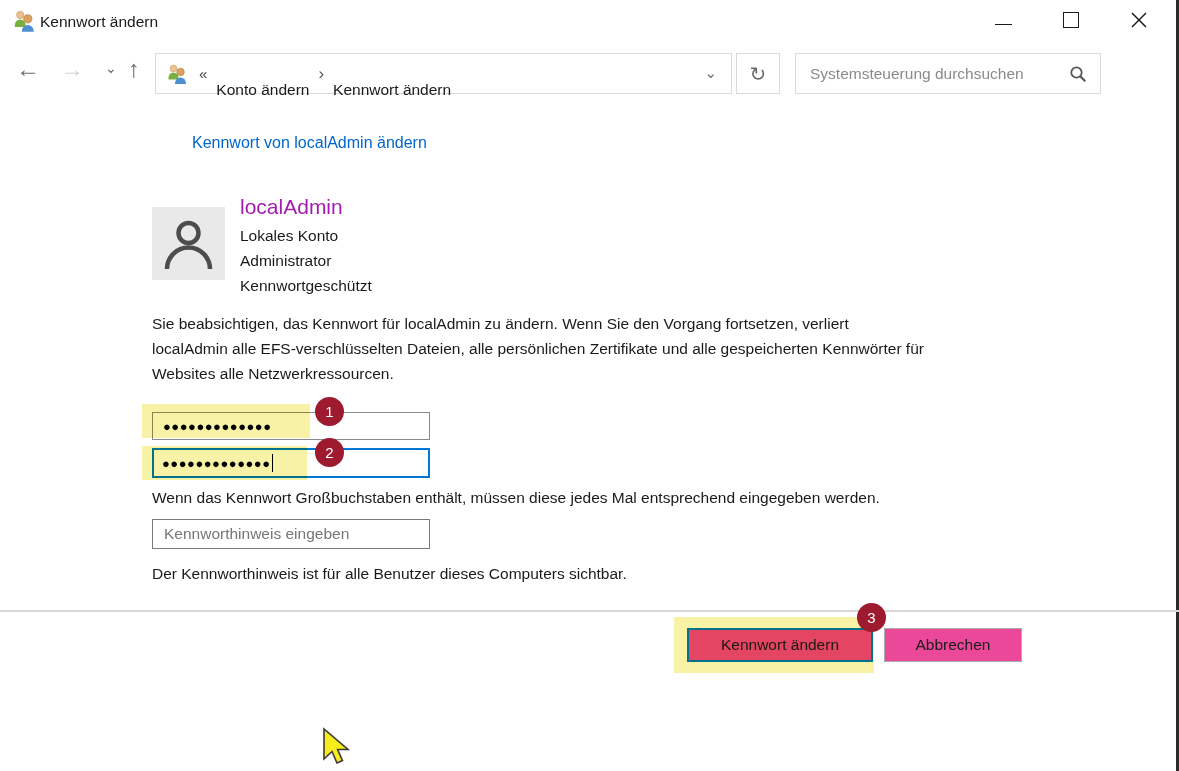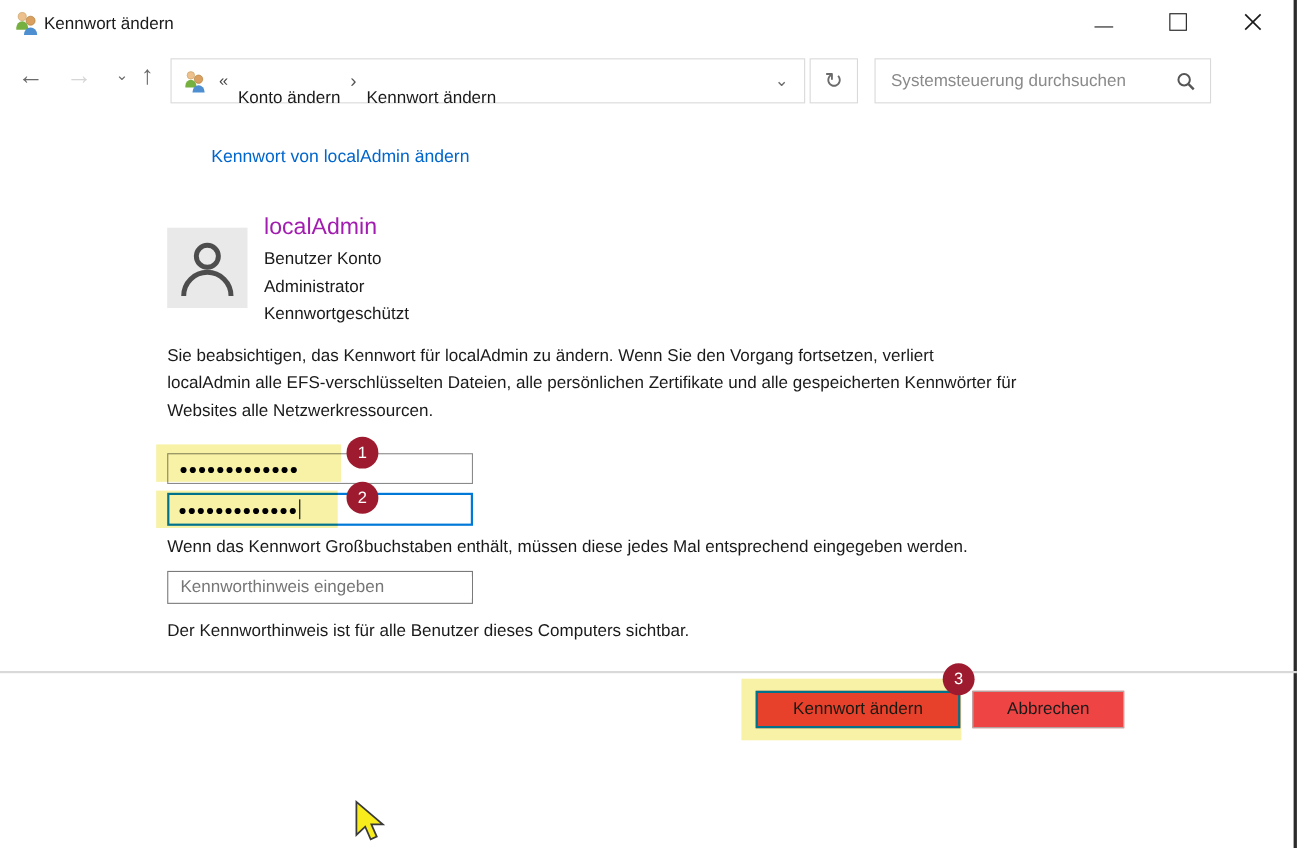--- a/index.html
+++ b/index.html
@@ -52,21 +52,21 @@
   .dots{margin-left:10px;font-size:13px;letter-spacing:0.5px;color:#000;white-space:nowrap;}
   .caret{width:1.5px;height:18px;background:#000;margin-left:1px;}
 
   .note{left:152px;font-size:15.5px;color:#1a1a1a;white-space:nowrap;}
   .hint-box{left:152px;top:519px;width:278px;height:30px;border:1px solid #7a7a7a;box-sizing:border-box;display:flex;align-items:center;background:#fff;}
   .hint-input{border:none;outline:none;flex:1;margin-left:9px;font-size:15.5px;font-family:"Liberation Sans",sans-serif;color:#1a1a1a;}
   .hint-input::placeholder{color:#767676;opacity:1;}
 
   .divider{left:0;top:610px;width:1179px;height:2px;background:#d9d9d9;}
 
-  .btn{height:34px;box-sizing:border-box;background:#ef4444;display:flex;align-items:center;justify-content:center;font-size:15.5px;color:#1a1a1a;z-index:1;}
+  .btn{height:34px;box-sizing:border-box;background:#ec4899;display:flex;align-items:center;justify-content:center;font-size:15.5px;color:#1a1a1a;z-index:1;}
   .btn-submit{left:687px;top:628px;width:186px;border:2px solid #0078d7;}
   .btn-cancel{left:884px;top:628px;width:138px;border:1px solid #adadad;}
 
   
   .hl{background:#f7f2a5;mix-blend-mode:multiply;pointer-events:none;z-index:15;}
   .hl1{left:142px;top:404px;width:168px;height:34px;}
   .hl2{left:142px;top:446px;width:165px;height:34px;}
   .hl3{left:674px;top:617px;width:200px;height:56px;}
   .badge{width:29px;height:29px;border-radius:50%;background:#9e1b2f;color:#fff;display:flex;align-items:center;justify-content:center;font-size:15px;z-index:20;pointer-events:none;}
   .badge1{left:315px;top:397px;}
@@ -134,21 +134,21 @@
 
 <div class="abs page-title">Kennwort von localAdmin ändern</div>
 
 <div class="abs avatar">
   <svg viewBox="0 0 73 73" width="73" height="73">
     <circle cx="36.5" cy="26" r="10" fill="none" stroke="#4d4d4d" stroke-width="4.5"></circle>
     <path d="M15 62 a21.5 21.5 0 0 1 43 0" fill="none" stroke="#4d4d4d" stroke-width="4.5"></path>
   </svg>
 </div>
 <div class="abs user-name">localAdmin</div>
-<div class="abs user-detail" style="top:227px">Benutzer Konto</div>
+<div class="abs user-detail" style="top:227px">Lokales Konto</div>
 <div class="abs user-detail" style="top:252px">Administrator</div>
 <div class="abs user-detail" style="top:277px">Kennwortgeschützt</div>
 
 <div class="abs warn-line" style="top:315px">Sie beabsichtigen, das Kennwort für localAdmin zu ändern. Wenn Sie den Vorgang fortsetzen, verliert</div>
 <div class="abs warn-line" style="top:340px">localAdmin alle EFS-verschlüsselten Dateien, alle persönlichen Zertifikate und alle gespeicherten Kennwörter für</div>
 <div class="abs warn-line" style="top:365px">Websites alle Netzwerkressourcen.</div>
 
 <div class="abs pwd-field pwd1">
   <span class="dots">●●●●●●●●●●●●●</span>
 </div>

